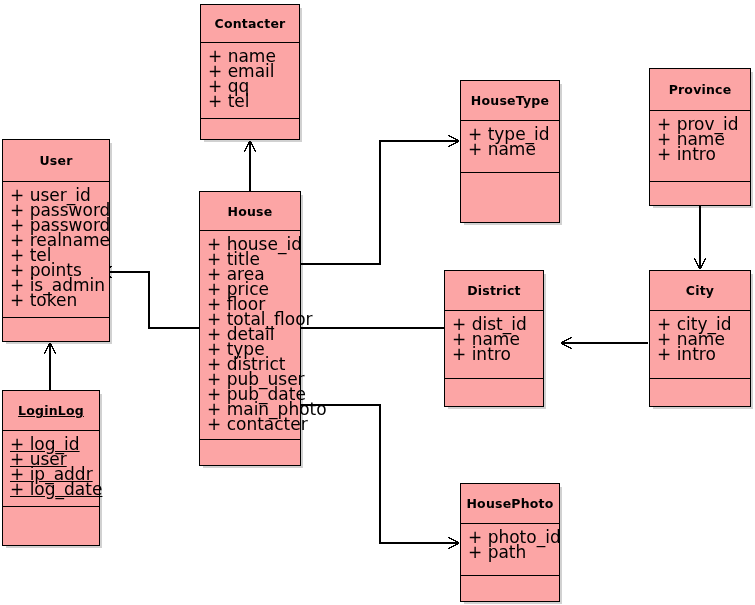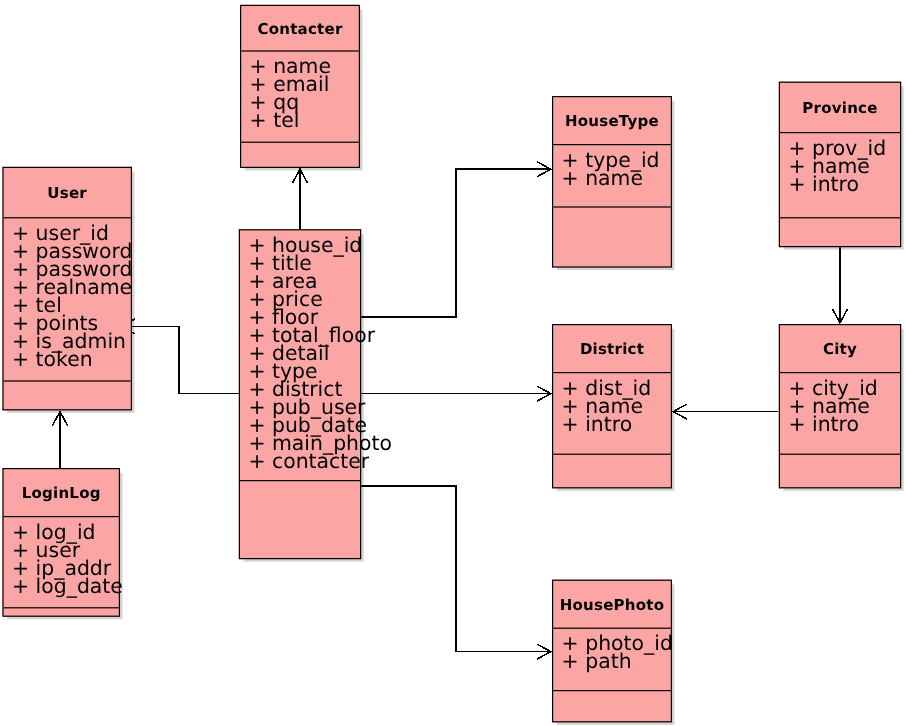--- a/index.html
+++ b/index.html
@@ -85,56 +85,57 @@
         <div class="row">+ password</div>
         <div class="row">+ realname</div>
         <div class="row">+ tel</div>
         <div class="row">+ points</div>
         <div class="row">+ is_admin</div>
         <div class="row">+ token</div>
       </div>
       <div class="ops" style="height: 25px;"></div>
     </div>
     <div class="cls" style="left: 199px; top: 191px; width: 102px; height: 275px;">
+      <div class="hdr" style="height: 39px;">House</div>
       <div class="attrs" style="height: 209px;">
         <div class="row">+ house_id</div>
         <div class="row">+ title</div>
         <div class="row">+ area</div>
         <div class="row">+ price</div>
         <div class="row">+ floor</div>
         <div class="row">+ total_floor</div>
         <div class="row">+ detail</div>
         <div class="row">+ type</div>
         <div class="row">+ district</div>
         <div class="row">+ pub_user</div>
         <div class="row">+ pub_date</div>
         <div class="row">+ main_photo</div>
         <div class="row">+ contacter</div>
       </div>
       <div class="ops" style="height: 27px;"></div>
     </div>
-    <div class="cls" style="left: 2px; top: 390px; width: 98px; height: 124px;">
+    <div class="cls" style="left: 2px; top: 390px; width: 98px; height: 156px; text-decoration: underline;">
       <div class="hdr" style="height: 40px;">LoginLog</div>
       <div class="attrs" style="height: 76px;">
         <div class="row">+ log_id</div>
         <div class="row">+ user</div>
         <div class="row">+ ip_addr</div>
         <div class="row">+ log_date</div>
       </div>
       <div class="ops" style="height: 24px;"></div>
     </div>
     <div class="cls" style="left: 460px; top: 80px; width: 100px; height: 143px;">
       <div class="hdr" style="height: 40px;">HouseType</div>
       <div class="attrs" style="height: 52px;">
         <div class="row">+ type_id</div>
         <div class="row">+ name</div>
       </div>
       <div class="ops" style="height: 27px;"></div>
     </div>
-    <div class="cls" style="left: 460px; top: 270px; width: 100px; height: 137px;">
+    <div class="cls" style="left: 444px; top: 270px; width: 100px; height: 137px;">
       <div class="hdr" style="height: 40px;">District</div>
       <div class="attrs" style="height: 68px;">
         <div class="row">+ dist_id</div>
         <div class="row">+ name</div>
         <div class="row">+ intro</div>
       </div>
       <div class="ops" style="height: 29px;"></div>
     </div>
     <div class="cls" style="left: 460px; top: 483px; width: 100px; height: 119px;">
       <div class="hdr" style="height: 40px;">HousePhoto</div>

